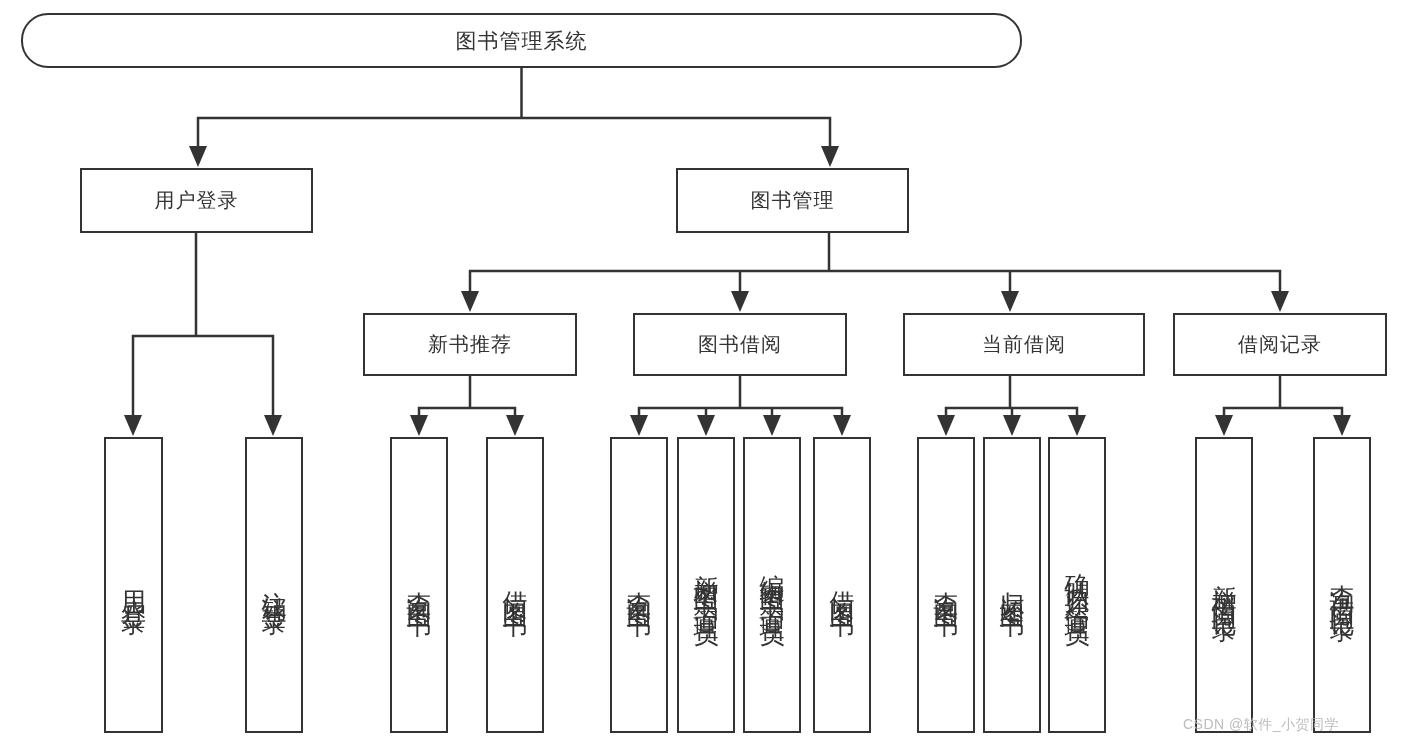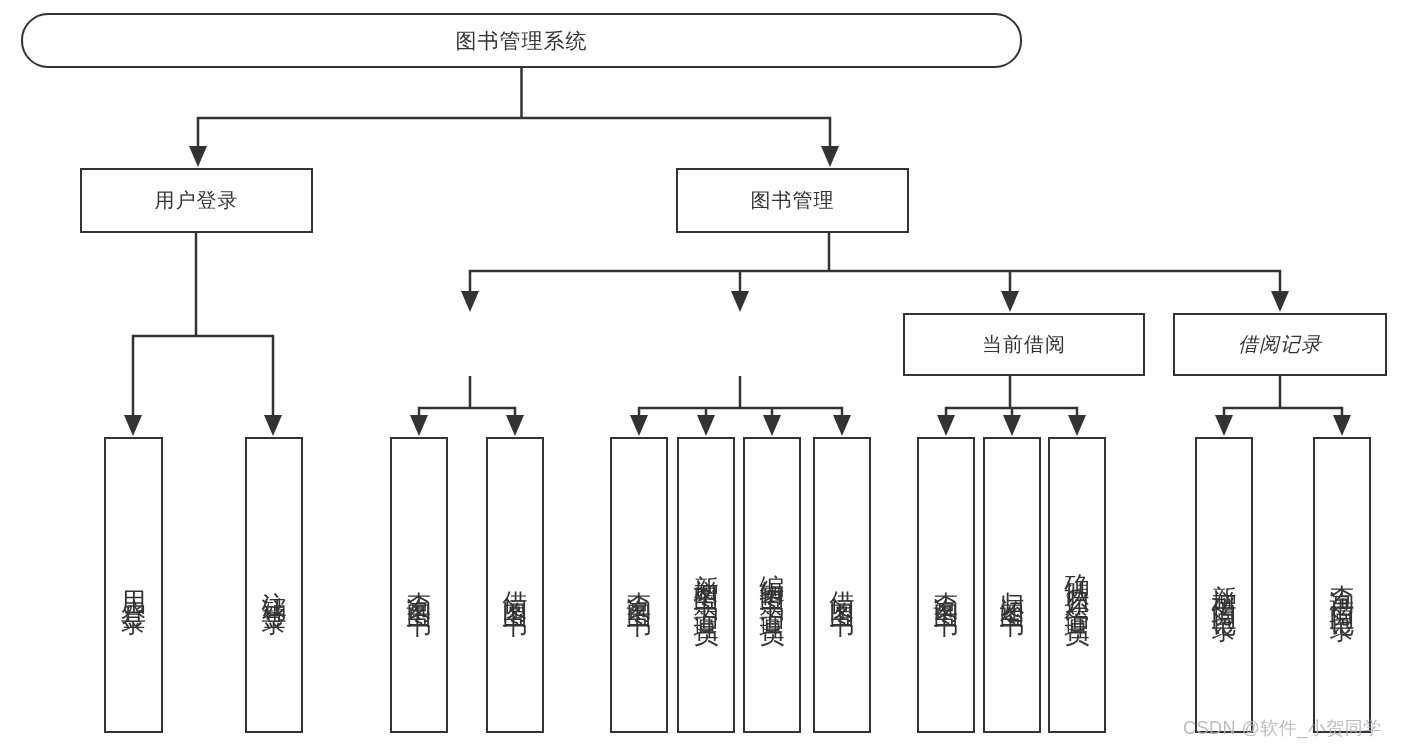--- a/index.html
+++ b/index.html
@@ -14,21 +14,21 @@
     text-align:center;
   }
   .node.h{font-size:20px;letter-spacing:1px;}
   .node.root{font-size:21px;letter-spacing:1px;}
   .node.v{
     writing-mode:vertical-rl;text-orientation:mixed;
     font-size:25px;letter-spacing:7px;line-height:1;
     padding:6px 0;
   }
   .watermark{
-    position:absolute;left:1183px;top:716px;font-size:18px;letter-spacing:0.5px;
+    position:absolute;left:1183px;top:716px;font-size:14px;letter-spacing:0.5px;
     color:#b5b5ba;opacity:0.9;white-space:nowrap;z-index:5;
   }
 </style>
 </head>
 <body>
 
 <div class="canvas">
 
   <svg class="wires" width="1405" height="747" viewBox="0 0 1405 747" xmlns="http://www.w3.org/2000/svg">
     <g stroke="#333333" stroke-width="2.5" fill="none">
@@ -55,24 +55,30 @@
     <span>图书管理系统</span>
   </div>
 
   <div class="node h" style="left:80px;top:168px;width:233px;height:65px;">
     <span>用户登录</span>
   </div>
   <div class="node h" style="left:676px;top:168px;width:233px;height:65px;">
     <span>图书管理</span>
   </div>
 
+  <div class="node h" style="left:363px;top:313px;width:214px;height:63px;">
+    <span>新书推荐</span>
+  </div>
+  <div class="node h" style="left:633px;top:313px;width:214px;height:63px;">
+    <span>图书借阅</span>
+  </div>
   <div class="node h" style="left:903px;top:313px;width:242px;height:63px;">
     <span>当前借阅</span>
   </div>
-  <div class="node h" style="left:1173px;top:313px;width:214px;height:63px;font-style:italic;">
+  <div class="node h" style="left:1173px;top:313px;width:214px;height:63px;">
     <span>借阅记录</span>
   </div>
 
   <div class="node v" style="left:104px;top:437px;width:59px;height:296px;">
     <span>用户登录</span>
   </div>
   <div class="node v" style="left:245px;top:437px;width:58px;height:296px;">
     <span>注销登录</span>
   </div>
 

